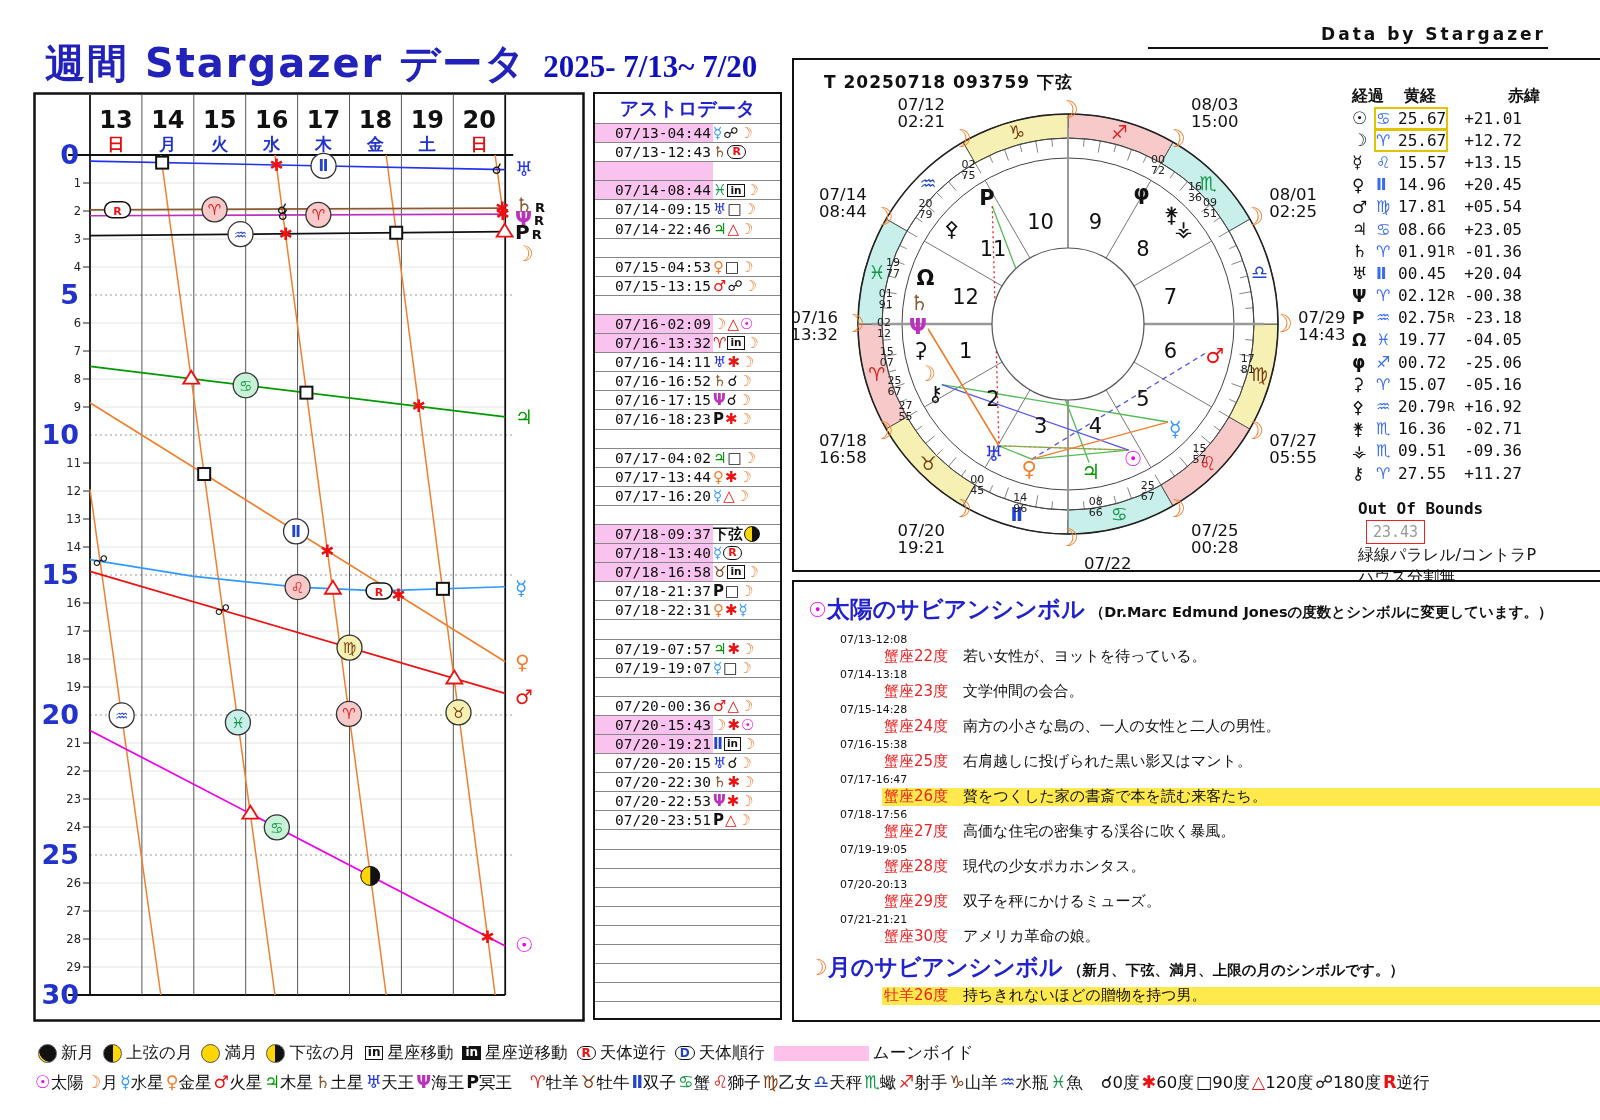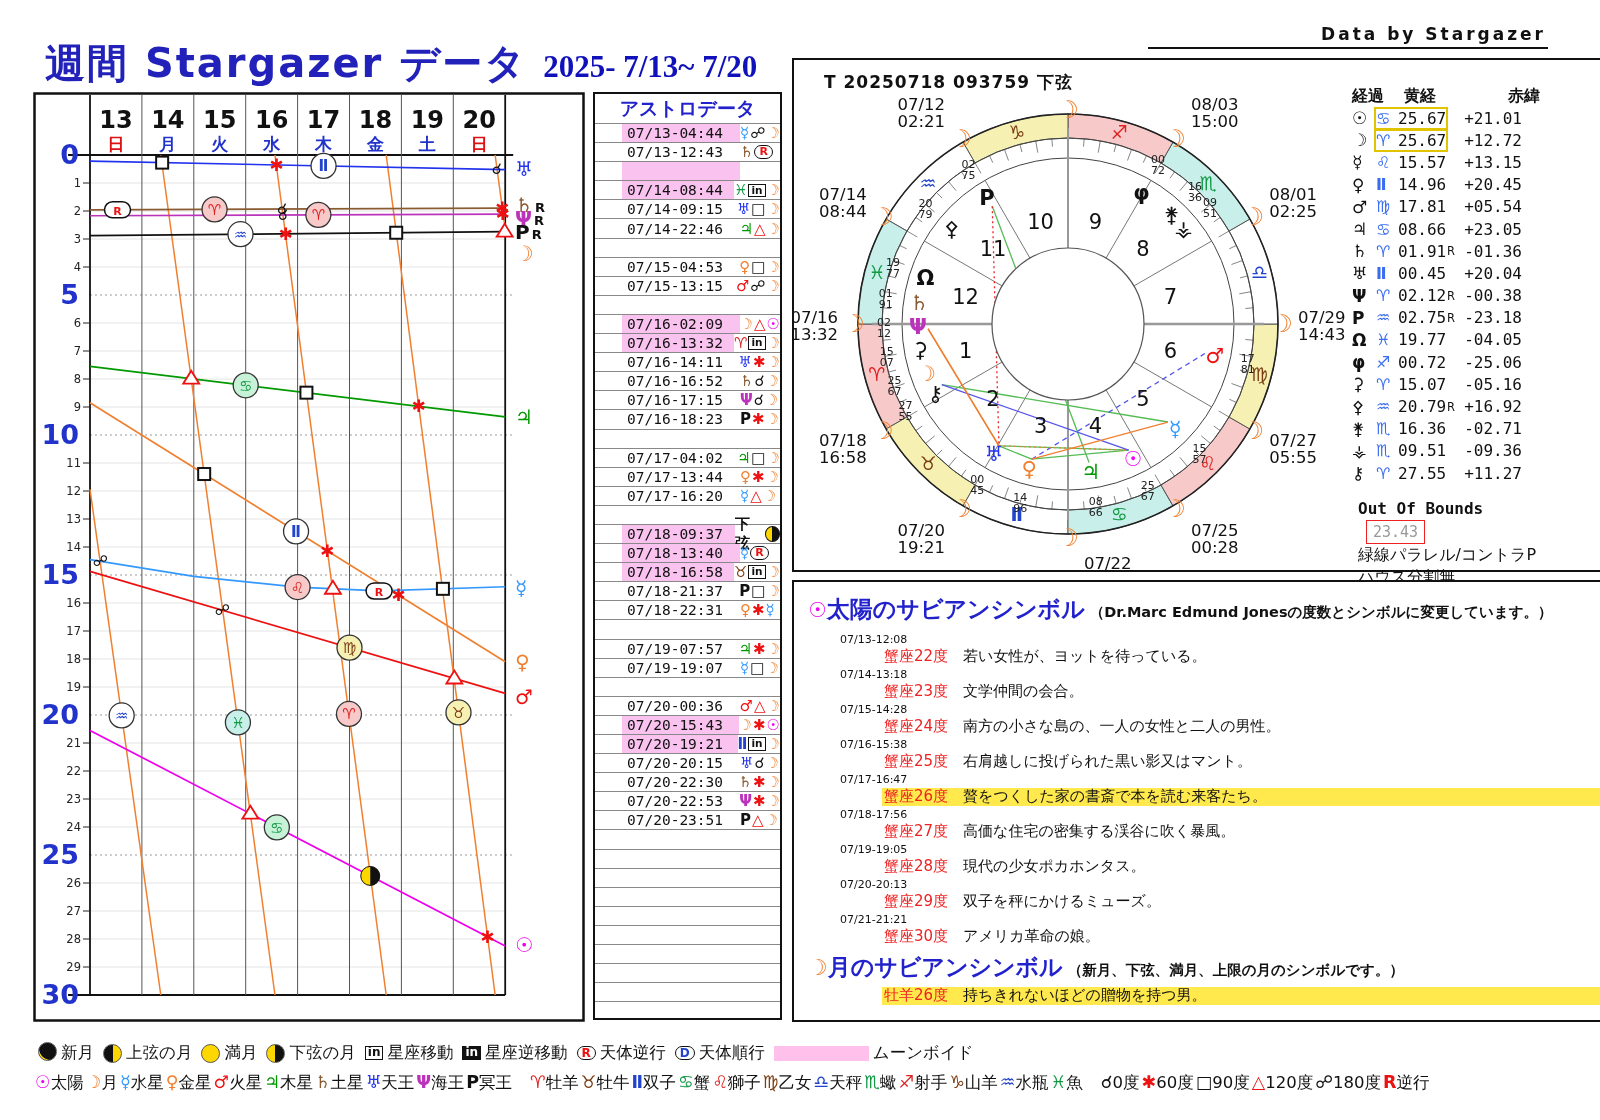--- a/index.html
+++ b/index.html
@@ -8,21 +8,21 @@
   .abs{position:absolute;}
   
   .title-main{font-size:40px;font-weight:bold;color:#2222bb;letter-spacing:2px;}
   .title-range{font-family:"Liberation Serif","DejaVu Serif",serif;font-size:31px;font-weight:bold;color:#1111bb;margin-left:16px;}
   .credit{font-size:17px;font-weight:bold;letter-spacing:3px;color:#111;text-align:right;}
   .credit-line{background:#111;height:2px;}
   
   .astro{border:2.5px solid #111;box-sizing:border-box;background:#fff;}
   .astro-title{height:29px;line-height:29px;text-align:center;color:#2222cc;font-weight:bold;font-size:19px;}
   .astro-row{height:19.1px;box-sizing:border-box;border-top:1px solid #888;display:flex;align-items:center;font-size:15px;}
-  .astro-date{width:118px;padding-left:5px;box-sizing:border-box;font-family:"DejaVu Sans Mono","Liberation Mono",monospace;font-size:14.5px;height:100%;display:flex;align-items:center;margin-left:27px;}
+  .astro-date{width:118px;padding-left:20px;box-sizing:border-box;font-family:"DejaVu Sans Mono","Liberation Mono",monospace;font-size:14.5px;height:100%;display:flex;align-items:center;}
   .astro-sym{display:flex;align-items:center;gap:1px;font-weight:bold;font-size:15px;}
   .pinkbg{background:#f9c2ef;}
   .mer{color:#3399ff}.ven{color:#f08030}.mar{color:#ee1111}.jup{color:#009900}.sat{color:#8a5a30}
   .ura{color:#2233ee}.nep{color:#bb33bb}.plu{color:#111}.sun{color:#ee00ee}.moon{color:#f08030}
   .blk{color:#111}.red{color:#ee1111}.fire{color:#dd2222}.earth{color:#7a3c12}.air{color:#2244cc}.water{color:#119944}
   .cap{display:inline-block;border:1.5px solid #111;border-radius:8px;color:#ee1111;font-weight:bold;font-size:11px;line-height:12px;padding:0 4px;background:#fff;}
   .dcap{color:#2244cc;}
   .inb{display:inline-block;border:1.5px solid #111;font-size:10.5px;font-weight:bold;line-height:11.5px;padding:0 2px;color:#111;background:#fff;}
   .inbrev{background:#111;color:#fff;border-color:#111;}
   .phase-s{display:inline-block;width:14px;height:14px;border-radius:50%;border:1px solid #111;background:linear-gradient(90deg,#ffd700 50%,#111 50%);}
@@ -974,21 +974,21 @@
     <div style="padding:6px 0 0 14px;">
       <span style="color:#f08030;font-size:22px;font-weight:bold;">☽</span><span class="sab-h">月のサビアンシンボル</span>
       <span class="sab-note">（新月、下弦、満月、上限の月のシンボルです。）</span>
     </div>
     <div id="sabianmoonlist" style="padding:4px 0 0 44px;">
         <div class="sab-line hl"><span class="sab-deg">牡羊26度</span>　持ちきれないほどの贈物を持つ男。</div>
       </div>
   </div>
 
   <div class="abs leg1" style="left:38px;top:1040px;height:26px;" id="legend1">
-      <span style="display: inline-flex; align-items: flex-start; gap: 4px;">
+      <span style="display: inline-flex; align-items: center; gap: 4px;">
         <span class="mi mi-new"></span>
         <span style="font-weight:normal;">新月</span>
       </span>
       <span style="display: inline-flex; align-items: center; gap: 4px;">
         <span class="mi mi-fq"></span>
         <span style="font-weight:normal;">上弦の月</span>
       </span>
       <span style="display: inline-flex; align-items: center; gap: 4px;">
         <span class="mi mi-full"></span>
         <span style="font-weight:normal;">満月</span>

